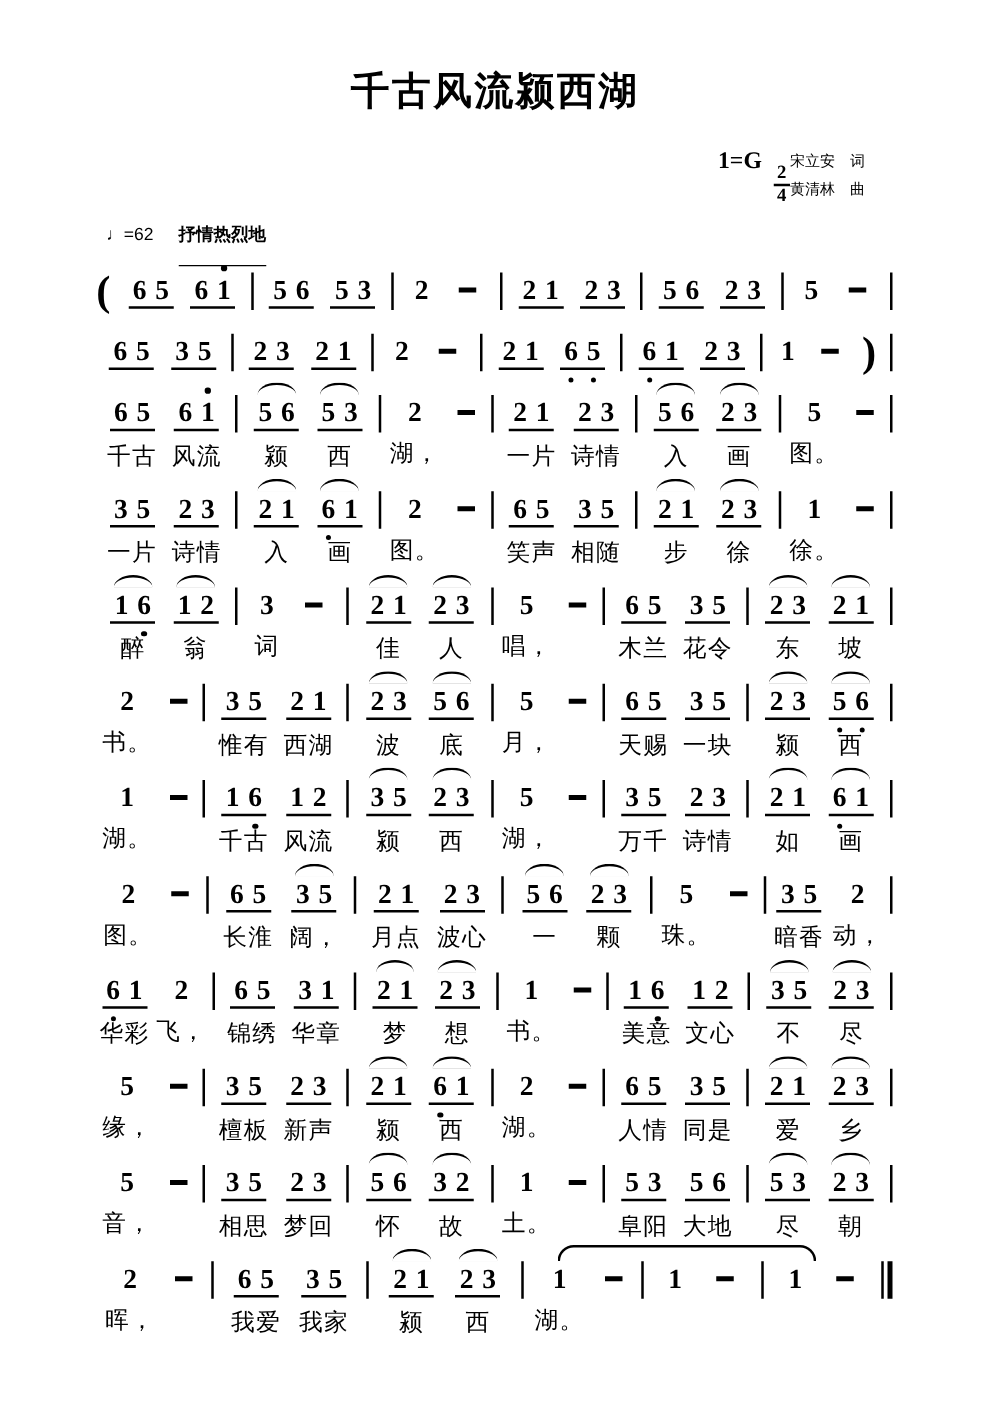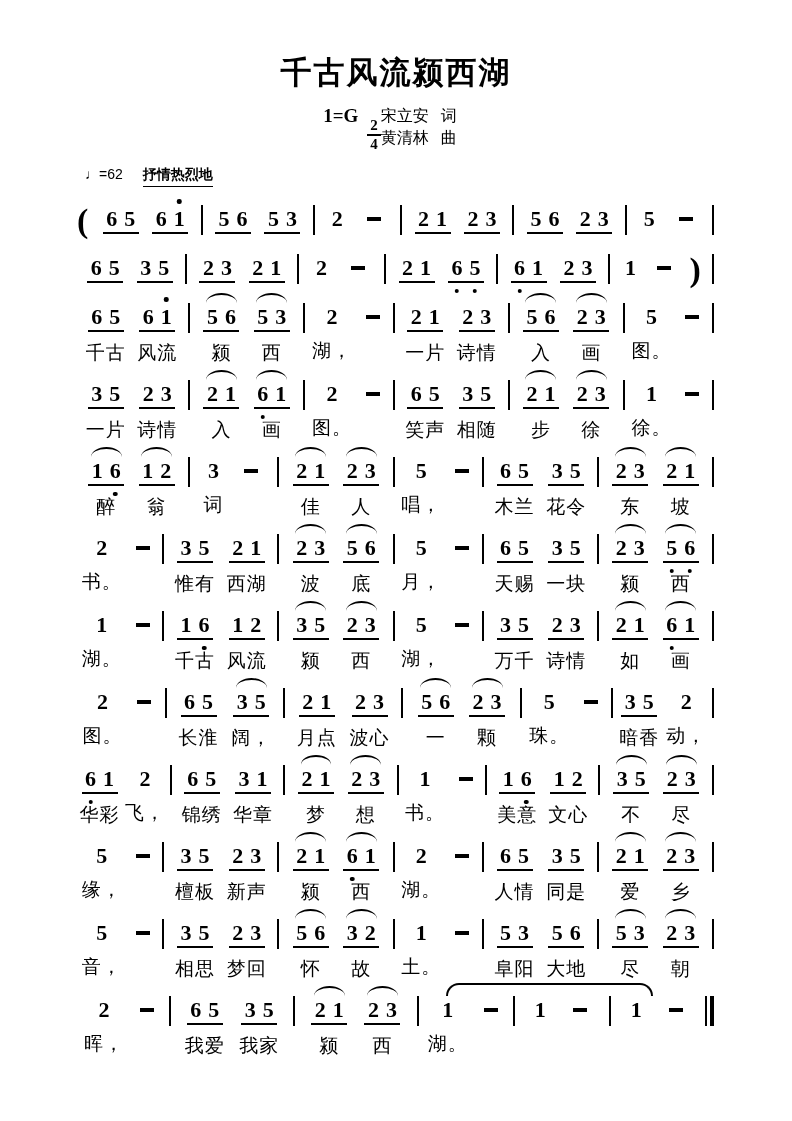--- a/index.html
+++ b/index.html
@@ -3,33 +3,33 @@
 <meta charset="utf-8">
 <style>
   html,body{margin:0;padding:0;background:#fff;}
   body{width:792px;height:1121px;position:relative;overflow:hidden;
        font-family:"Liberation Serif","DejaVu Serif",serif;color:#000;}
   .page{position:relative;width:100%;height:100%;}
 
   .title{padding-top:52px;text-align:center;font-size:31px;font-weight:bold;letter-spacing:2px;
          font-family:"Liberation Sans","DejaVu Sans",sans-serif;}
 
-  .meta-row{display:flex;justify-content:center;align-items:flex-start;
-            margin:11px 100px 0 88px;}
+  .meta-row{display:flex;justify-content:flex-end;align-items:flex-start;
+            margin:24px 100px 0 88px;}
   .keysig-wrap{font-size:19px;font-weight:bold;}
   .frac{display:inline-flex;flex-direction:column;align-items:center;margin-left:9px;
         vertical-align:-8px;font-size:15px;line-height:15px;font-weight:bold;}
   .frac-top{border-bottom:2px solid #000;padding:0 3px 1px;}
   .frac-bot{padding-top:1px;}
-  .credits{font-size:16px;line-height:22px;font-family:Liberation Sans, sans-serif;}
+  .credits{font-size:12px;line-height:22px;font-family:Liberation Sans, sans-serif;}
   .credit-line{white-space:nowrap;}
   .credit-role{margin-left:12px;}
 
   .tempo-row{margin:14px 0 0 85px;font-size:14px;font-family:"Liberation Sans",sans-serif;}
-  .expr{font-weight:bold;margin-left:20px;border-bottom:1.5px solid #000;padding-bottom:4px;}
+  .expr{font-weight:bold;margin-left:20px;border-bottom:1.5px solid #000;padding-bottom:17px;}
 
   .score{margin:8px 78px 0 75px;}
   .system{position:relative;display:flex;align-items:flex-start;padding-top:13px;margin-bottom:3px;}
   .system.no-lyrics{margin-bottom:4px;}
 
   .measure{display:flex;justify-content:space-evenly;align-items:flex-start;
            flex-basis:0;min-width:0;padding:0 1px;}
   .barline{width:2px;height:30px;background:#000;flex:none;}
   .barline.thick{width:4px;margin-left:3px;}
 

